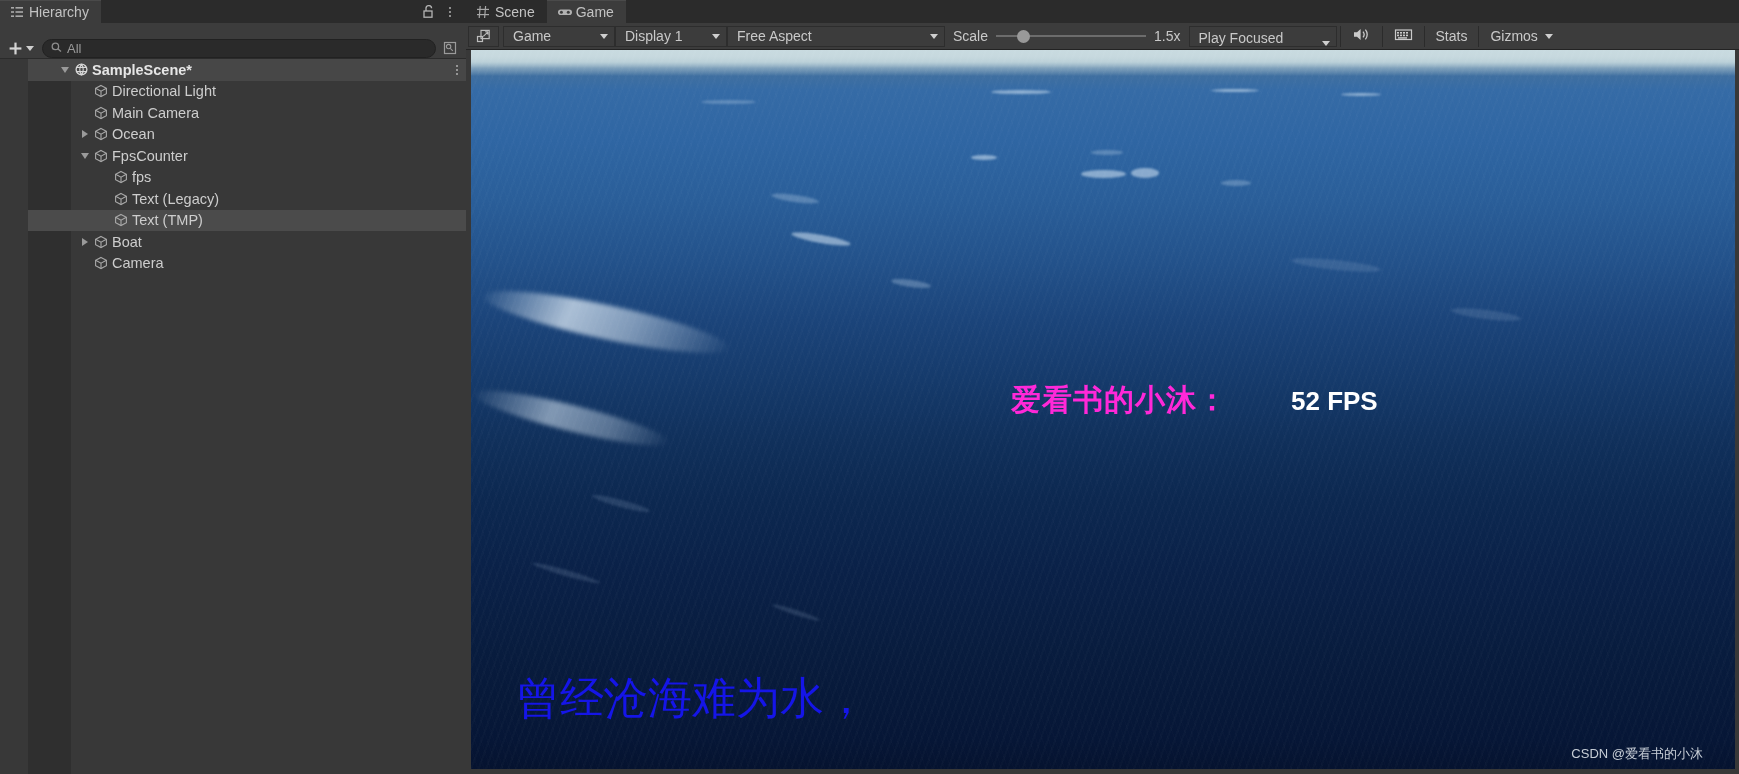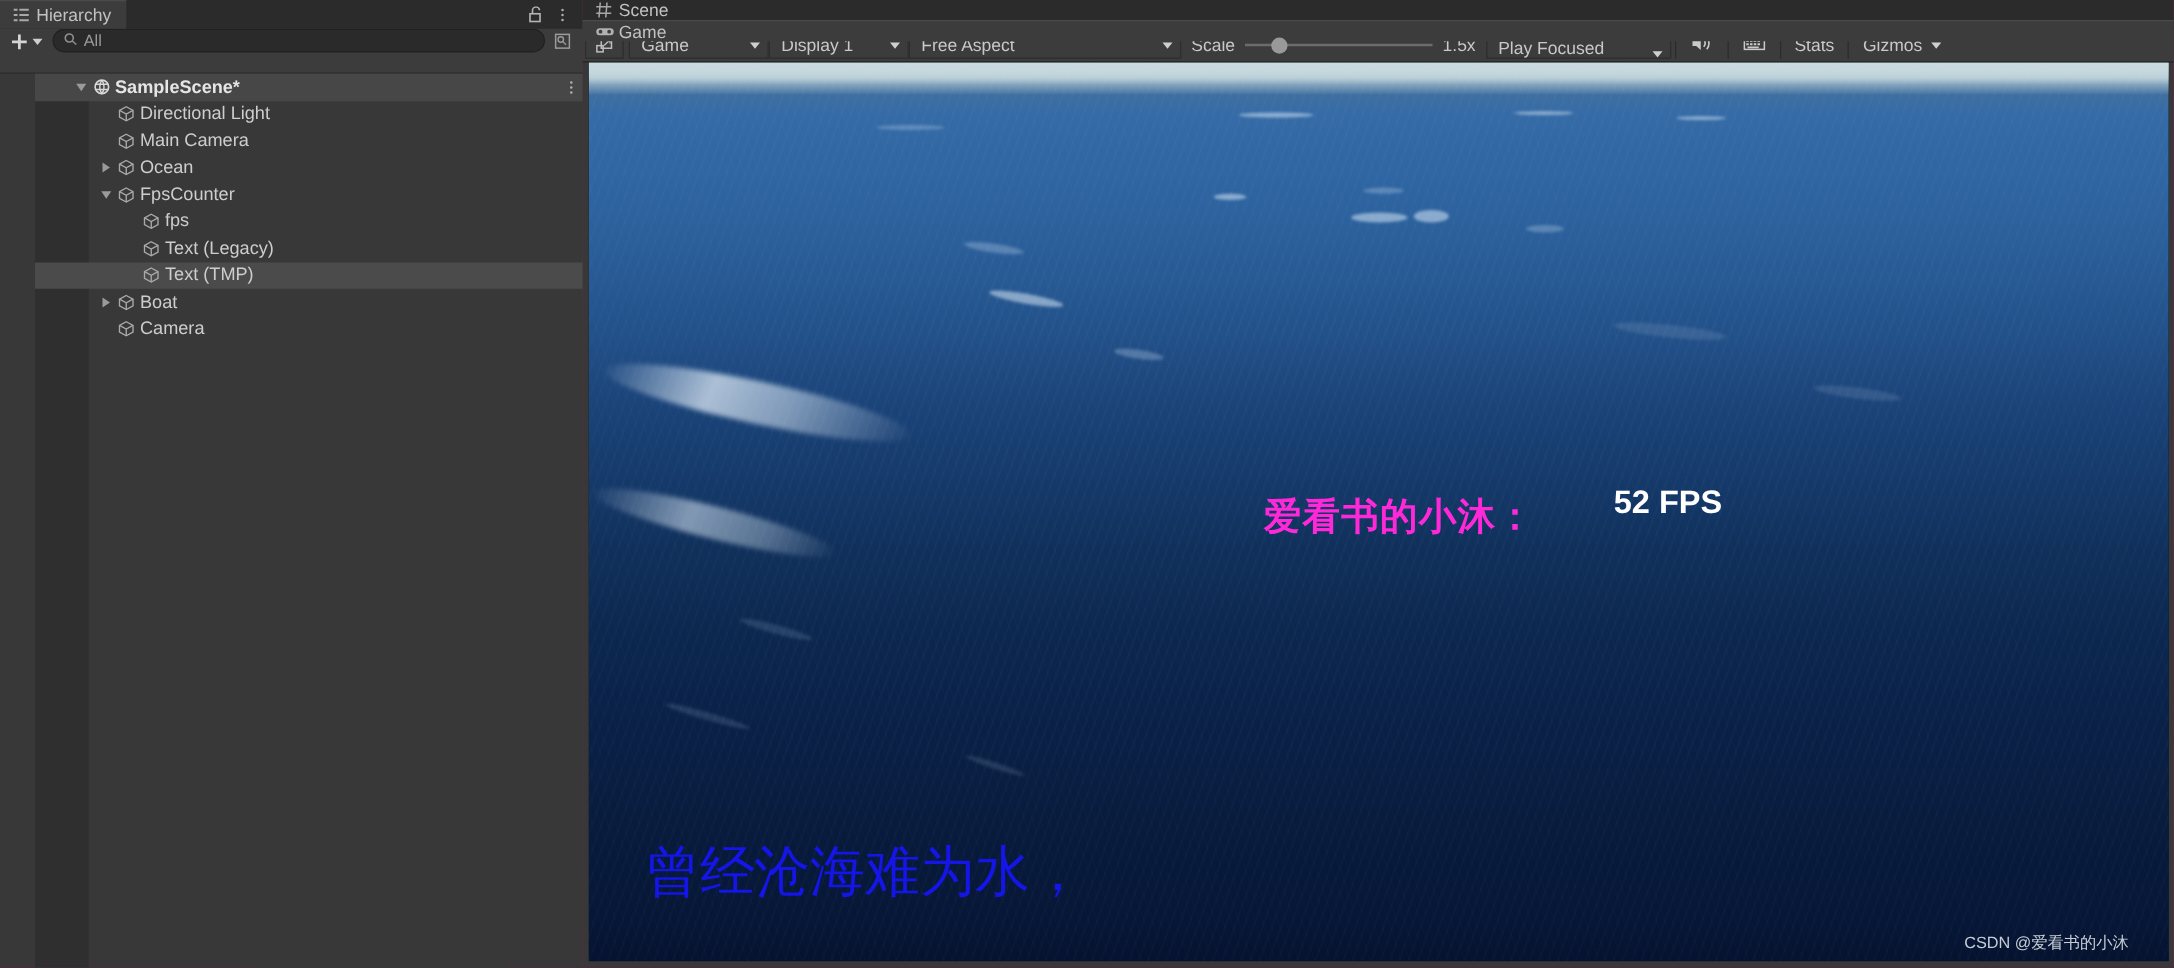--- a/index.html
+++ b/index.html
@@ -2,21 +2,21 @@
 <html><head>
 <meta charset="utf-8">
 <style>
   * { box-sizing: border-box; margin: 0; padding: 0; }
   html, body {
     width: 1739px; height: 774px;
     background: #383838;
     font-family: "Liberation Sans", sans-serif;
     overflow: hidden;
   }
-  .app { position: relative; width: 1739px; height: 774px; background: #be185d; }
+  .app { position: relative; width: 1739px; height: 774px; background: #fde047; }
 
   
   .hierarchy { position: absolute; left: 0; top: 0; width: 466px; height: 774px; background: #383838; }
   .panel-tabbar {
     position: relative; height: 23px; background: #2b2b2b;
     display: flex; align-items: stretch;
   }
   .tab {
     display: flex; align-items: center; gap: 5px;
     padding: 0 12px 0 10px; height: 23px;
@@ -29,21 +29,21 @@
     display: flex; align-items: center; gap: 2px; padding-right: 6px;
   }
   .iconbtn {
     width: 20px; height: 20px; display: flex; align-items: center; justify-content: center;
     color: #b4b4b4;
   }
   .kebab { display: flex; flex-direction: column; gap: 2px; align-items: center; }
   .kebab i { width: 2px; height: 2px; background: #b0b0b0; border-radius: 50%; display: block; }
 
   .hier-toolbar {
-    height: 36px; background: #3c3c3c; display: flex; align-items: flex-start;
+    height: 36px; background: #3c3c3c; display: flex; align-items: flex-end;
     padding: 0 6px 0 4px; gap: 4px; border-bottom: 1px solid #2b2b2b;
   }
   .addbtn {
     display: flex; align-items: center; gap: 3px; height: 20px; padding: 0 4px;
     color: #d2d2d2; font-size: 17px; line-height: 1;
   }
   .caret-dn { width:0;height:0;border-left:4px solid transparent;border-right:4px solid transparent;border-top:5px solid #cfcfcf; }
   .searchbox {
     flex: 1; height: 19px; background: #2a2a2a; border: 1px solid #212121;
     border-radius: 10px; display: flex; align-items: center; gap: 5px; padding: 0 8px;
@@ -67,21 +67,21 @@
   .row .goicon { width: 18px; display:flex; align-items:center; justify-content:center; flex:none; }
   .row .lbl { padding-left: 2px; }
   .row .rowkebab { position: absolute; right: 8px; top: 0; bottom: 0; display: flex; align-items: center; }
 
   
   .tree-gutter { position: absolute; left: 0; top: 0; width: 43px; bottom: 0; background: #2f2f2f; pointer-events: none; }
   .tree-rows { position: relative; z-index: 2; }
 
   
   .gamepanel { position: absolute; left: 466px; top: 0; right: 0; height: 774px; background: #383838; }
-  .game-tabbar { height: 23px; background: #2b2b2b; display: flex; align-items: stretch; position: relative; flex-direction: column; }
+  .game-tabbar { height: 23px; background: #2b2b2b; display: flex; align-items: stretch; position: relative; }
   .game-toolbar {
     height: 27px; background: #3c3c3c; display: flex; align-items: center;
     gap: 0px; padding: 0 0 0 2px; border-bottom: 1px solid #232323;
   }
   .tb-sep { width: 1px; height: 21px; background: #2b2b2b; margin: 0 3px; }
   .dropdown {
     display: flex; align-items: center; justify-content: space-between;
     height: 21px; background: #3c3c3c; border: 1px solid #2d2d2d;
     color: #c9c9c9; font-size: 14px; padding: 0 6px 0 9px; gap: 10px;
   }
@@ -136,21 +136,21 @@
     transform: rotate(14deg); border-radius: 50%; filter: blur(2px);
   }
   .ripples { position:absolute; inset:0; opacity:.35;
     background-image:
       repeating-linear-gradient(110deg, rgba(255,255,255,.05) 0 2px, rgba(0,0,0,0) 2px 7px),
       repeating-linear-gradient(72deg, rgba(255,255,255,.035) 0 1px, rgba(0,0,0,0) 1px 6px);
   }
 
   .gtext { position: absolute; white-space: pre; font-weight: bold; }
   .gtext.green { left: 70px; top: 58px; color: #2ecf2e; font-size: 25px; letter-spacing: 1px; }
-  .gtext.magenta { left: 540px; top: 330px; color: #ff28d8; font-size: 30px; letter-spacing: 1px; margin-top: 13px; }
+  .gtext.magenta { left: 540px; top: 330px; color: #ff28d8; font-size: 30px; letter-spacing: 1px; }
   .gtext.fps { left: 820px; top: 336px; color: #ffffff; font-size: 26px; }
   .gtext.blue { left: 45px; top: 505px; color: #1515e8; font-size: 44px; line-height: 57px; font-weight: normal;
                 font-family: "DejaVu Serif", serif; }
   .watermark { position: absolute; right: 32px; bottom: 6px; color: #d7dde4; font-size: 13px; opacity: .92; }
 
   .scroll-x {
     position: absolute; left: 43px; bottom: 0; width: 300px; height: 5px; background: #5a5a5a; border-radius: 3px;
   }
 </style>
 </head>

